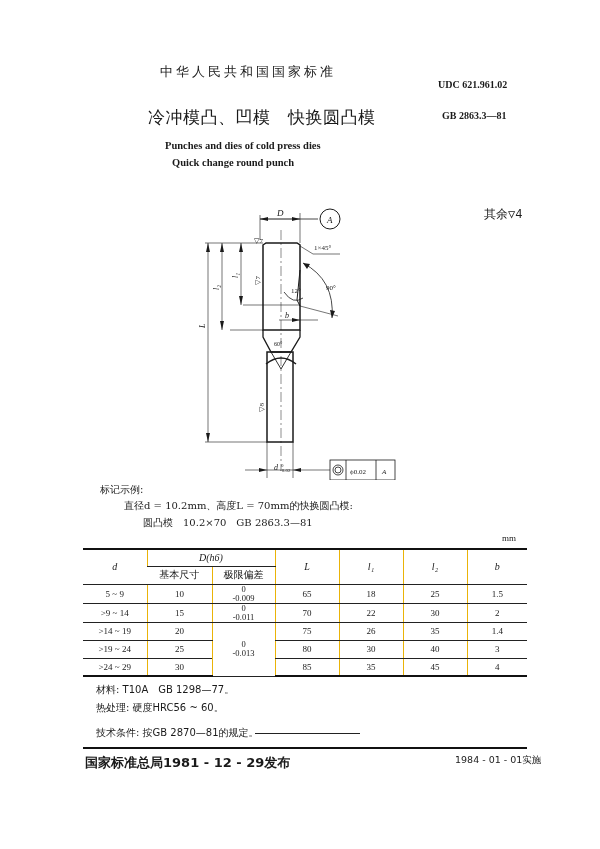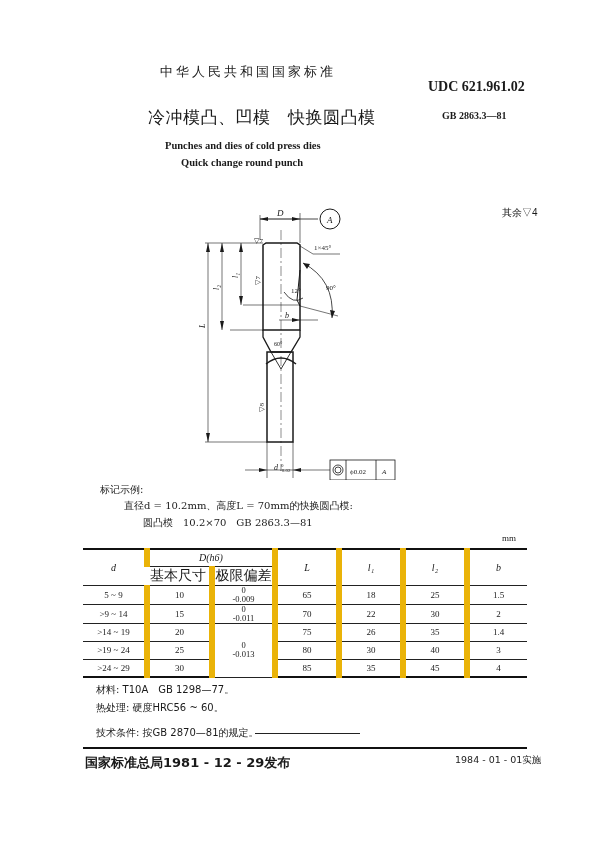--- a/index.html
+++ b/index.html
@@ -1,36 +1,36 @@
 <!DOCTYPE html>
 <html><head>
 <meta charset="utf-8">
 <style>
   html, body { margin: 0; padding: 0; background: #ffffff; }
   body { width: 600px; height: 849px; position: relative; overflow: hidden; color: #1a1a1a; font-family: "DejaVu Serif", serif; }
   .abs { position: absolute; }
   .hdr-org { left: 160px; top: 63px; font-size: 13px; letter-spacing: 3px; font-family: "DejaVu Sans", sans-serif; }
-  .hdr-udc { left: 428px; top: 79px; font-size: 14px; font-weight: bold; font-family: "Liberation Serif", serif; }
+  .hdr-udc { left: 438px; top: 79px; font-size: 10px; font-weight: bold; font-family: "Liberation Serif", serif; }
   .title-cn { left: 148px; top: 106px; font-size: 17px; letter-spacing: 0.5px; font-family: "DejaVu Sans", sans-serif; }
   .title-gb { left: 442px; top: 110px; font-size: 10px; font-weight: bold; font-family: "Liberation Serif", serif; }
   .title-en1 { left: 165px; top: 140px; font-size: 10.5px; font-weight: bold; font-family: "Liberation Serif", serif; }
-  .title-en2 { left: 181px; top: 157px; font-size: 10.5px; font-weight: bold; font-family: "Liberation Serif", serif; }
-  .rough { left: 484px; top: 206px; font-size: 10px; font-family: Liberation Sans, sans-serif; margin-left: 18px; }
+  .title-en2 { left: 172px; top: 157px; font-size: 10.5px; font-weight: bold; font-family: "Liberation Serif", serif; }
+  .rough { left: 484px; top: 206px; font-size: 12px; font-family: Liberation Mono, monospace; }
   .drawing { left: 0; top: 0; }
   .note-label { left: 100px; top: 483px; font-size: 10px; font-family: "DejaVu Sans", sans-serif; }
   .note-line1 { left: 124px; top: 499px; font-size: 10px; font-family: "DejaVu Serif", serif; }
   .note-line2 { left: 143px; top: 516px; font-size: 10px; font-family: "DejaVu Serif", serif; }
   .unit { left: 502px; top: 533px; font-size: 9px; font-family: "Liberation Serif", serif; }
   table.spec { position: absolute; left: 83px; top: 548px; width: 444px; border-collapse: collapse; font-family: "Liberation Serif", serif; font-size: 9px; }
-  table.spec td, table.spec th { text-align: center; vertical-align: middle; padding: 0; font-weight: normal; border-left: 6px solid #eab308; border-bottom: 1px solid #222; }
+  table.spec td, table.spec th { text-align: center; vertical-align: middle; padding: 0; font-weight: normal; border-left: 1px solid #eab308; border-bottom: 1px solid #222; }
   table.spec tr td:first-child, table.spec tr th:first-child { border-left: none; }
   table.spec thead tr:first-child th { border-top: 2px solid #111; }
   table.spec tbody tr:last-child td { border-bottom: 2px solid #111; }
   table.spec .italic { font-style: italic; font-size: 10px; }
-  table.spec .cn { font-family: Liberation Sans, sans-serif; font-size: 14px; text-align: center; }
+  table.spec .cn { font-family: Liberation Sans, sans-serif; font-size: 10px; text-align: center; }
   table.spec .tol { line-height: 9px; font-size: 8.5px; }
   .req { left: 96px; font-size: 10px; font-family: "DejaVu Sans", sans-serif; }
   .req1 { top: 683px; }
   .req2 { top: 701px; }
   .req3 { top: 718px; margin-top: 8px; }
   .short-rule { left: 255px; top: 733px; width: 105px; height: 0; border-top: 1.5px solid #222; }
   .foot-rule { left: 83px; top: 747px; width: 444px; height: 0; border-top: 2px solid #111; }
   .foot-left { left: 85px; top: 754px; font-size: 13px; font-weight: bold; font-family: "DejaVu Sans", sans-serif; }
   .foot-right { left: 455px; top: 754px; font-size: 9.5px; font-weight: normal; font-family: "DejaVu Sans", sans-serif; }
   svg text { font-family: "Liberation Serif", serif; }

